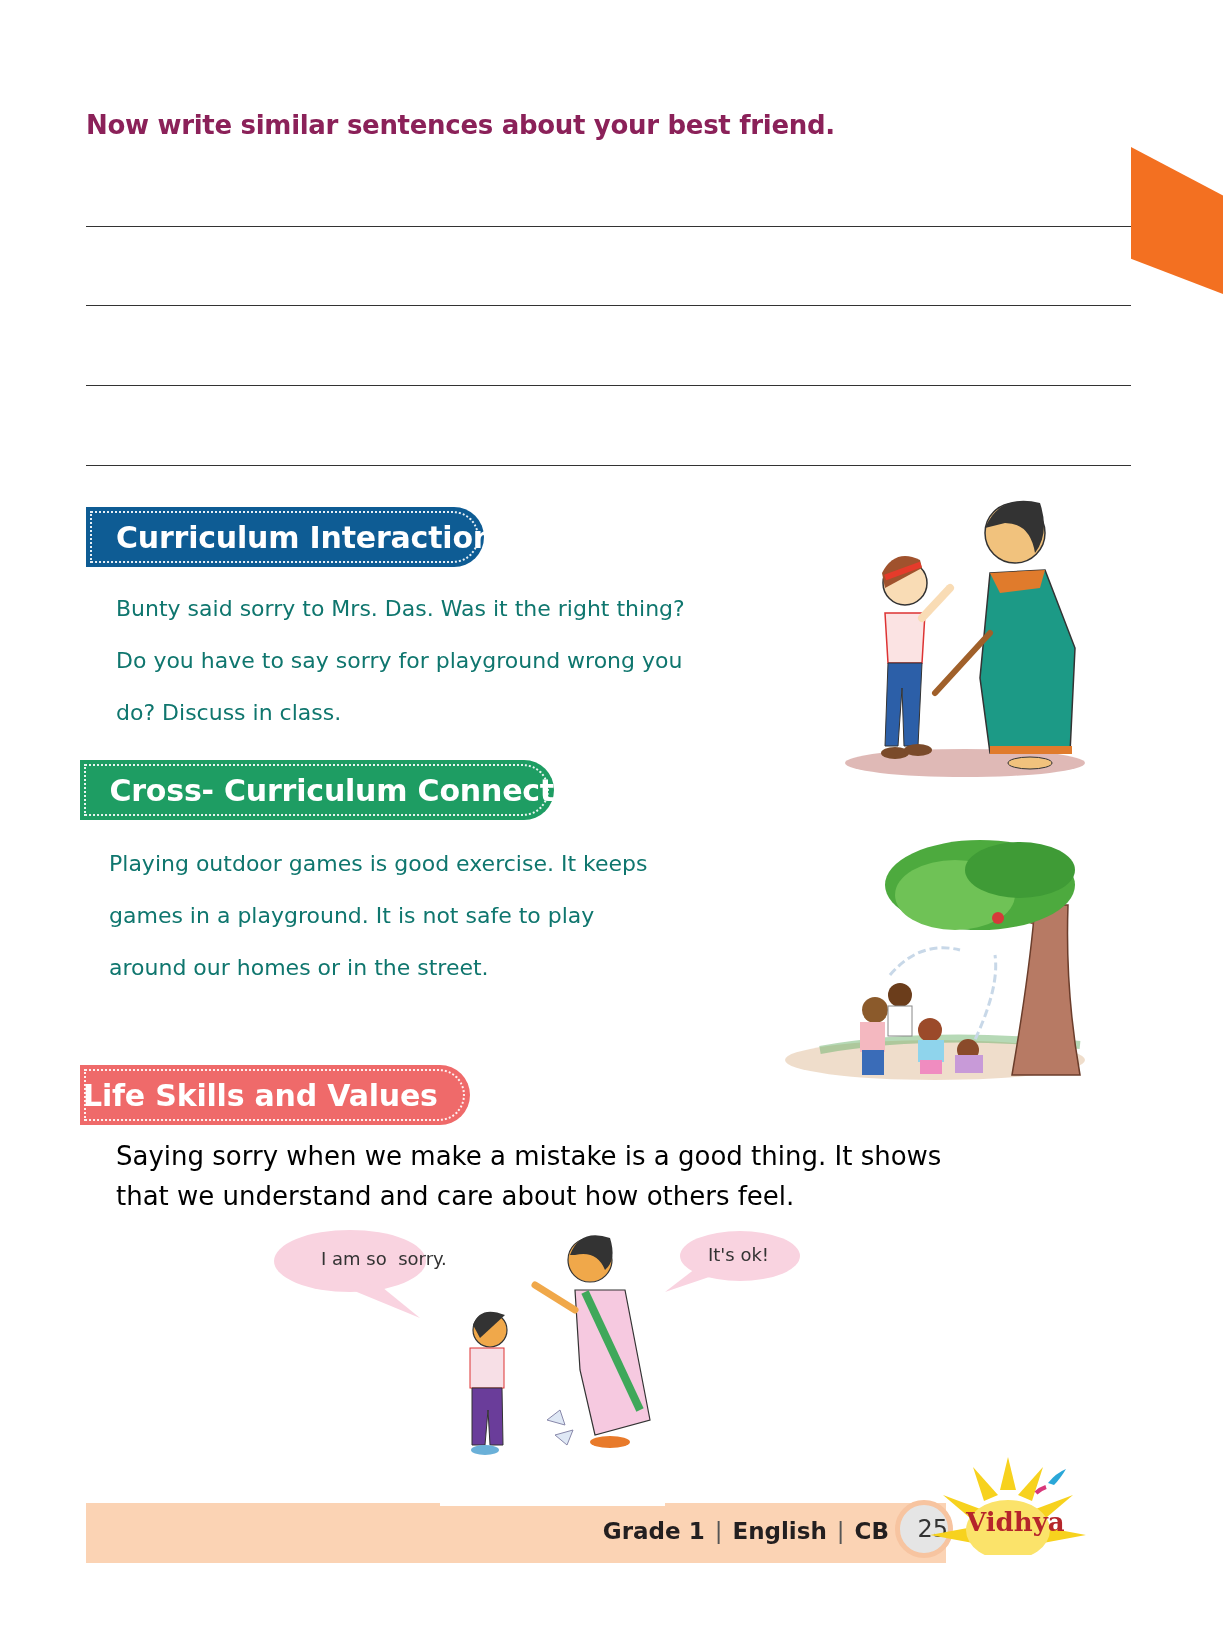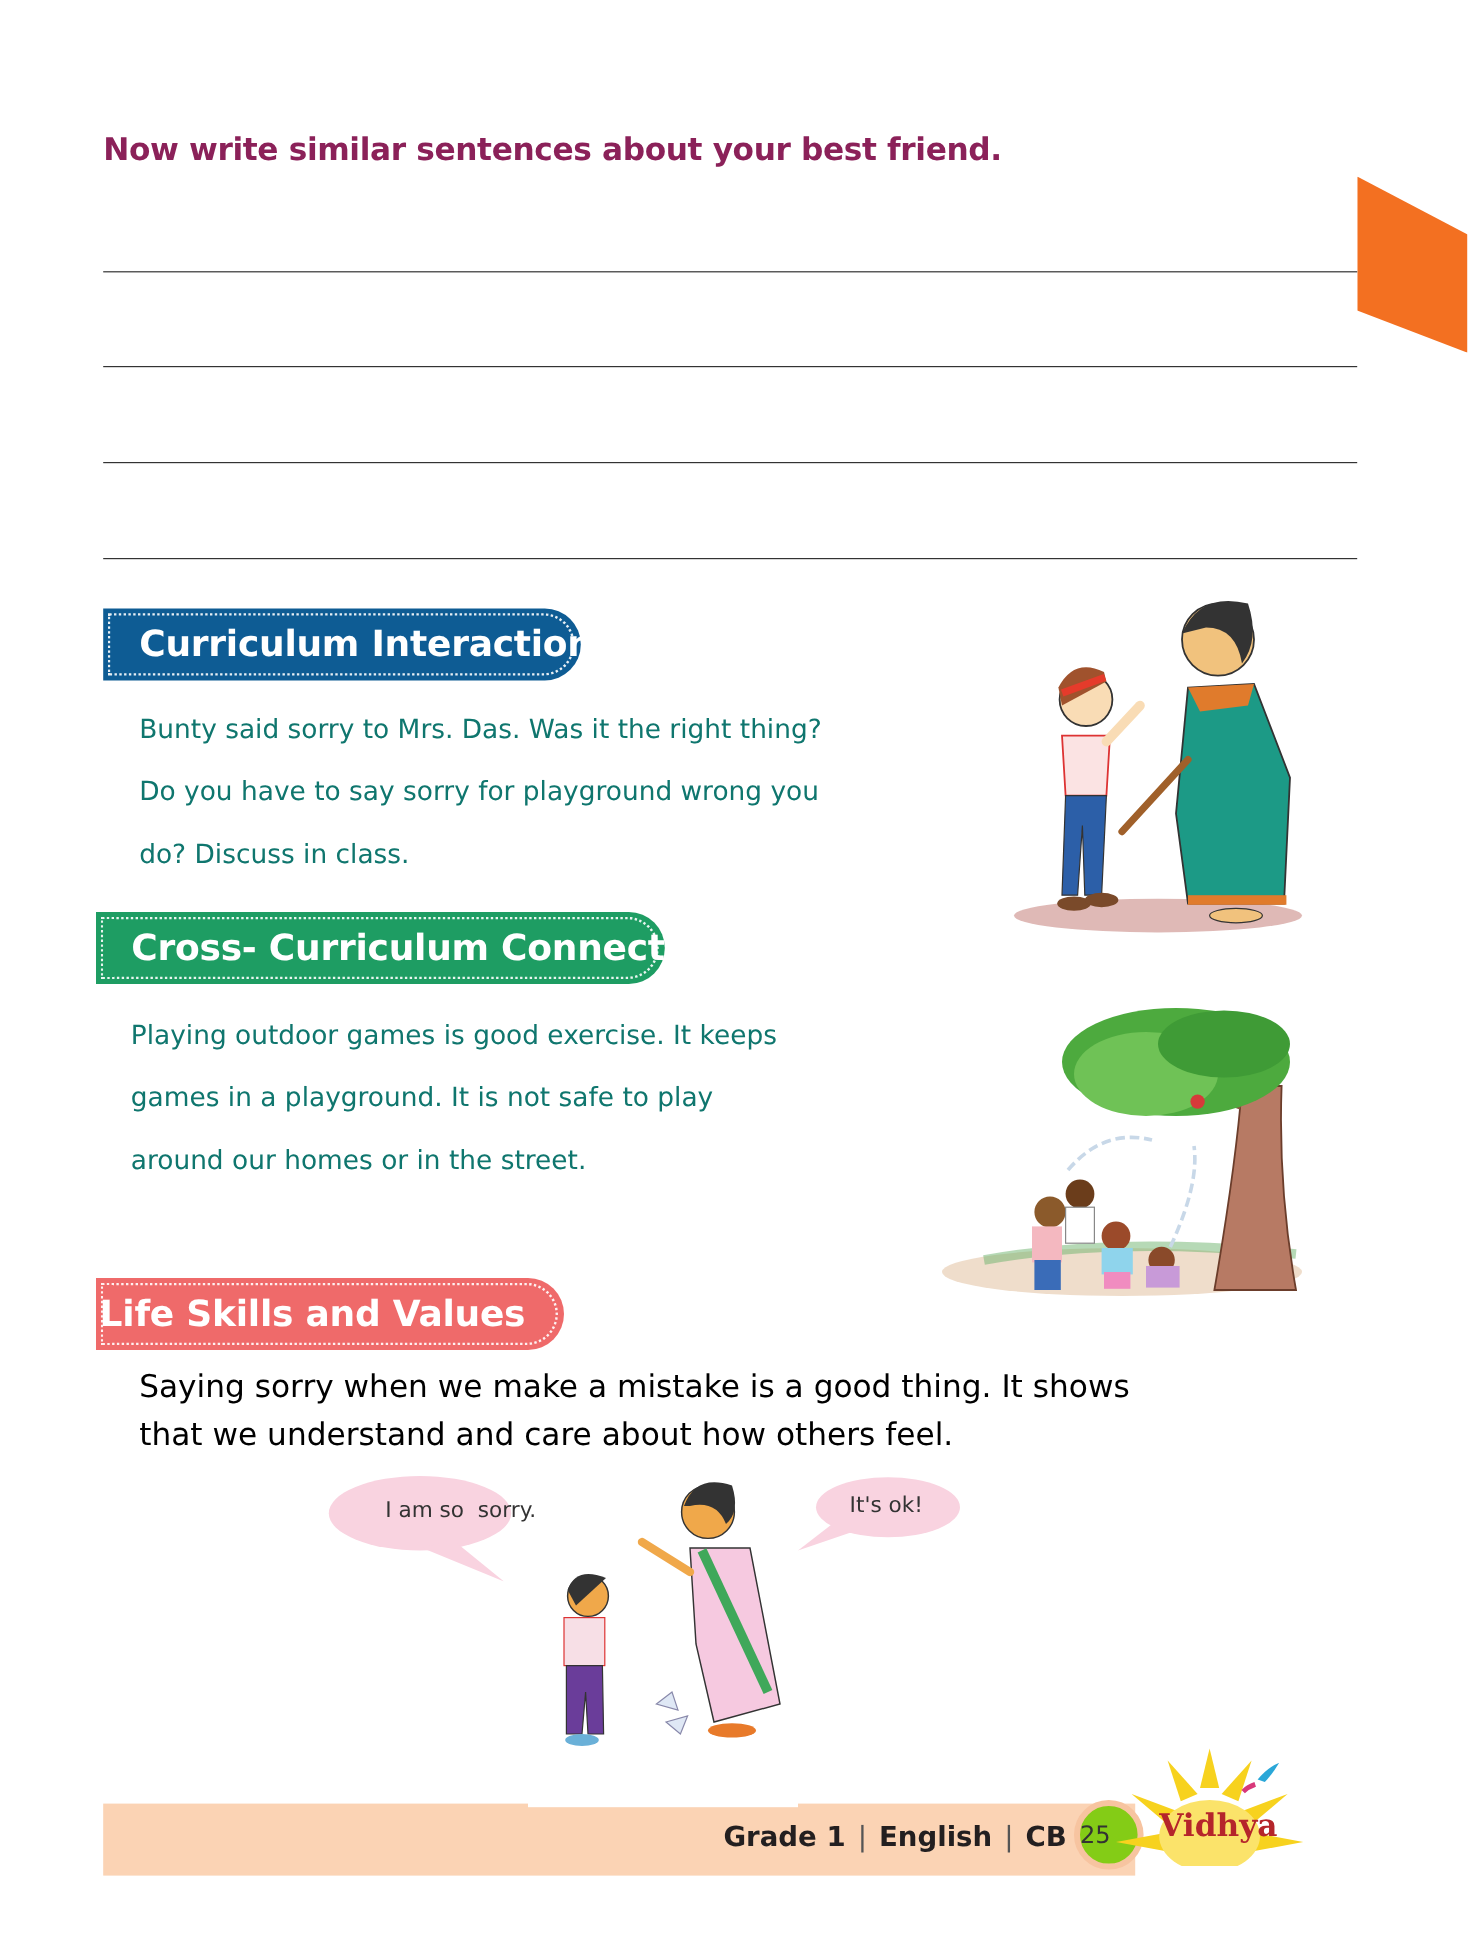--- a/index.html
+++ b/index.html
@@ -11,21 +11,21 @@
   .section-banner { height: 60px; display: flex; align-items: center; color: #fff; font-weight: bold; font-size: 30px; box-sizing: border-box; border-radius: 0 30px 30px 0; letter-spacing: -0.2px; white-space: nowrap; }
   .section-banner::before { content: ""; position: absolute; inset: 4px 5px 4px 4px; border: 2px dotted rgba(255,255,255,0.9); border-radius: 0 26px 26px 0; pointer-events:none; }
   .banner-blue { background: #0e5c94; }
   .banner-green { background: #1e9d63; }
   .banner-red { background: #ef6a6a; }
   .body-text { font-size: 22px; line-height: 52px; color: #0f766e; white-space: nowrap; }
   .body-text-tight { font-size: 26px; line-height: 40px; color: #000000; white-space: nowrap; }
   .footer-bar { left: 86px; top: 1503px; width: 860px; height: 60px; background: #fbd3b4; border-radius: 0 0 0 0; }
   .footer-text { right: 310px; top: 1518px; font-size: 23px; font-weight: bold; color: #231f20; white-space: nowrap; display:flex; gap: 10px; align-items:center;}
   .footer-sep { font-weight: normal; color: #555; }
-  .page-circle { left: 895px; top: 1500px; width: 58px; height: 58px; border-radius: 50%; background: #84cc16; border: 5px solid #f7c4a0; box-sizing: border-box; display:flex; align-items:center; justify-content:flex-start; font-size: 20px; color: #333; }
+  .page-circle { left: 895px; top: 1500px; width: 58px; height: 58px; border-radius: 50%; background: #e5e5e5; border: 5px solid #f7c4a0; box-sizing: border-box; display:flex; align-items:center; justify-content:flex-end; font-size: 24px; color: #333; }
 </style>
 </head>
 <body>
 
 <div class="abs tab-marker"></div>
 
 <div class="abs prompt">Now write similar sentences about your best friend.</div>
 
 <div class="abs write-line" style="top:226px"></div>
 <div class="abs write-line" style="top:305px"></div>

